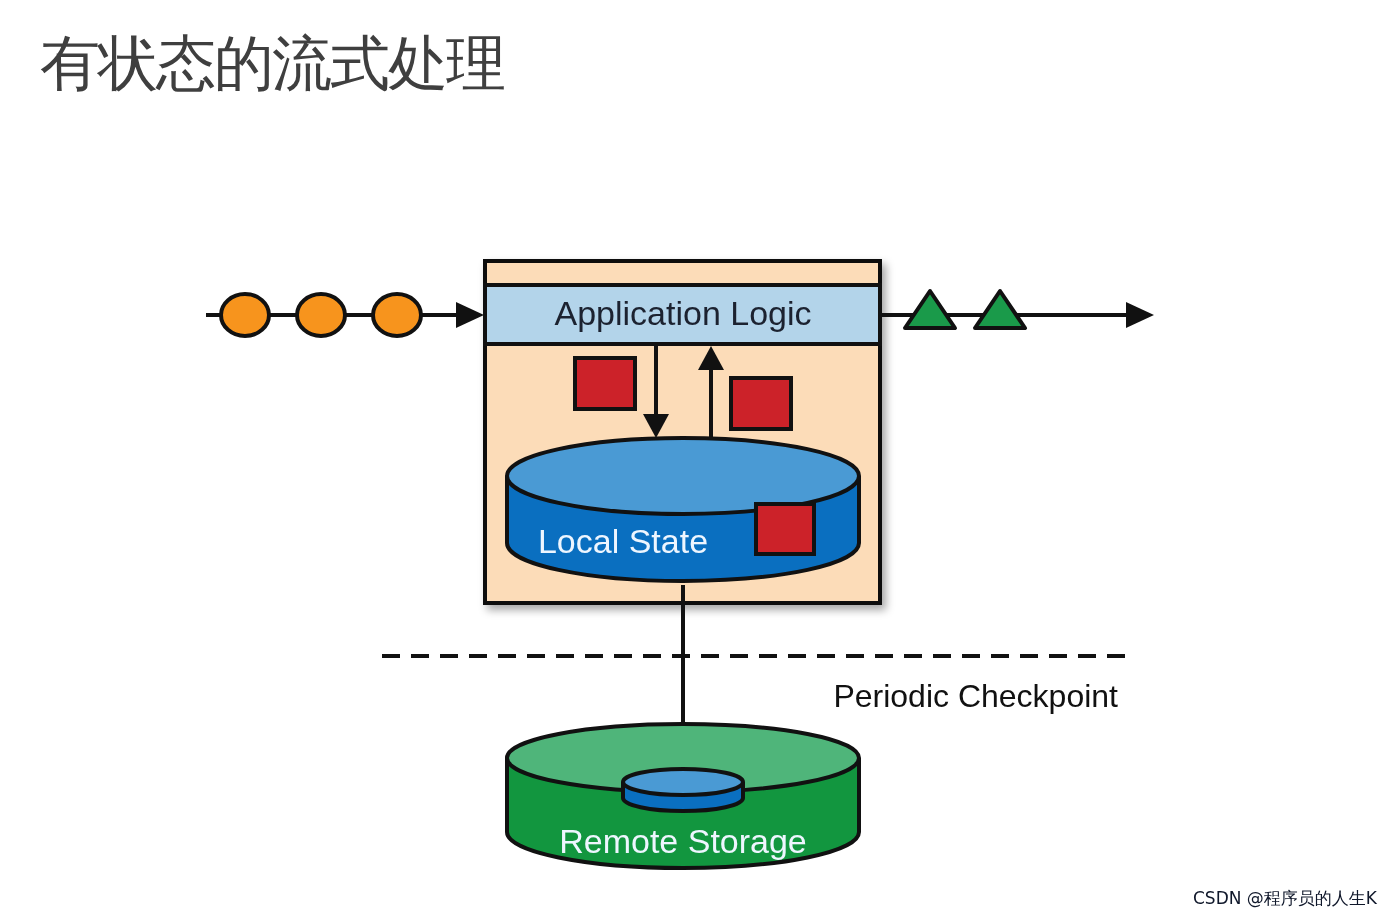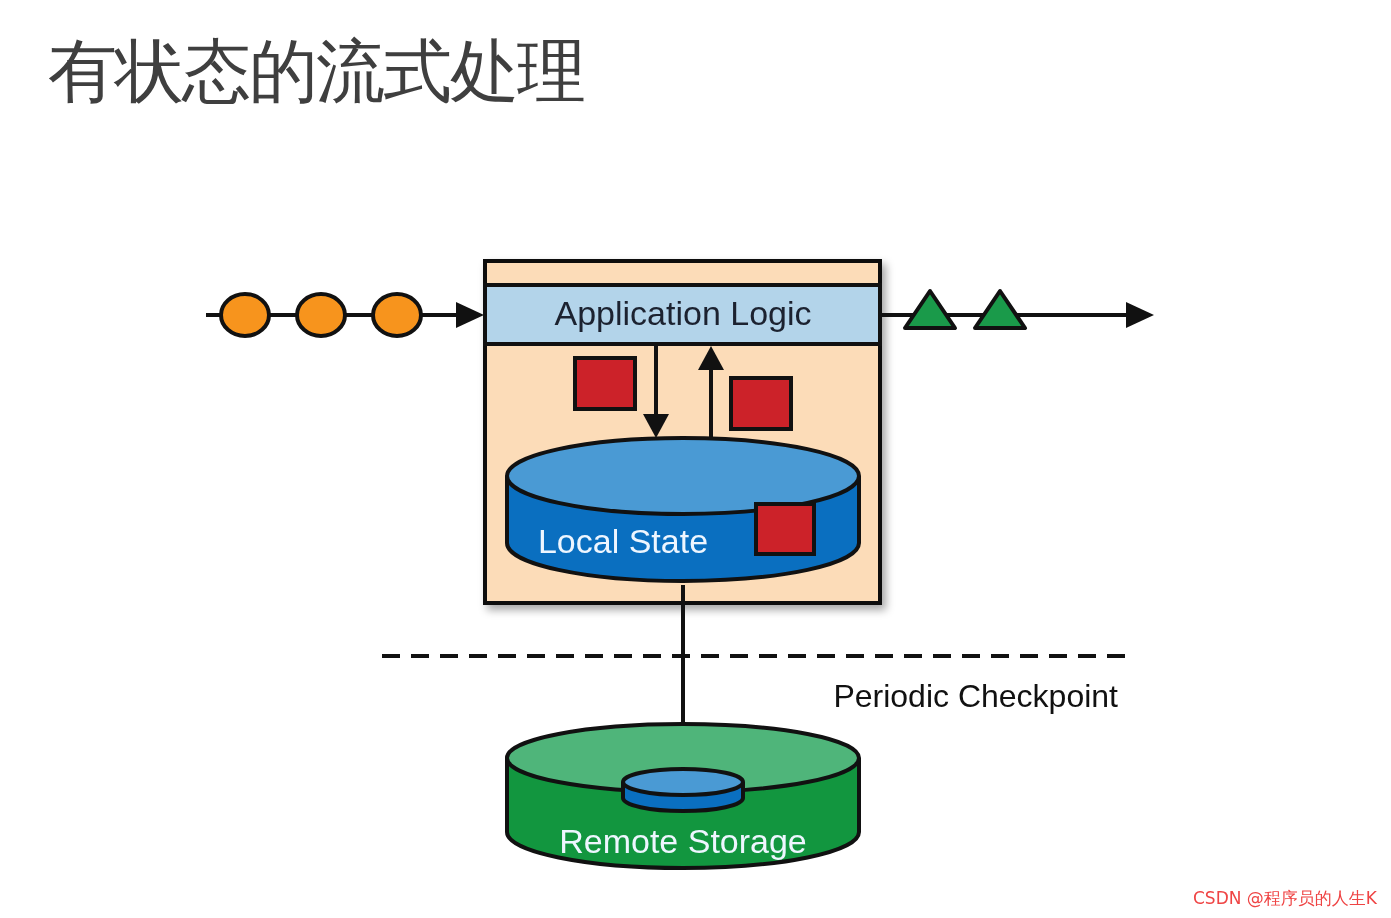--- a/index.html
+++ b/index.html
@@ -1,18 +1,18 @@
 <!DOCTYPE html>
 <html><head>
 <meta charset="utf-8">
 <style>
   html, body { margin:0; padding:0; background:#ffffff; }
   body { width:1391px; height:918px; position:relative; overflow:hidden; font-family:"Liberation Sans", sans-serif; }
-  .title { position:absolute; left:48px; top:38px; font-size:69px; color:#3f3f3f; font-family:Liberation Serif, serif; letter-spacing:-2px; line-height:1; white-space:nowrap; }
-  .watermark { position:absolute; right:14px; bottom:8px; font-size:17px; color:#ef4444; font-family:"DejaVu Sans", sans-serif; }
+  .title { position:absolute; left:40px; top:38px; font-size:60px; color:#3f3f3f; font-family:Liberation Mono, monospace; letter-spacing:-2px; line-height:1; white-space:nowrap; }
+  .watermark { position:absolute; right:14px; bottom:8px; font-size:17px; color:#0f172a; font-family:"DejaVu Sans", sans-serif; }
   svg { position:absolute; left:0; top:0; }
   .lbl { font-family:"Liberation Sans", sans-serif; }
 </style>
 </head>
 <body>
 
 <div class="title">有状态的流式处理</div>
 
 <svg width="1391" height="918" viewBox="0 0 1391 918">
   <defs>

